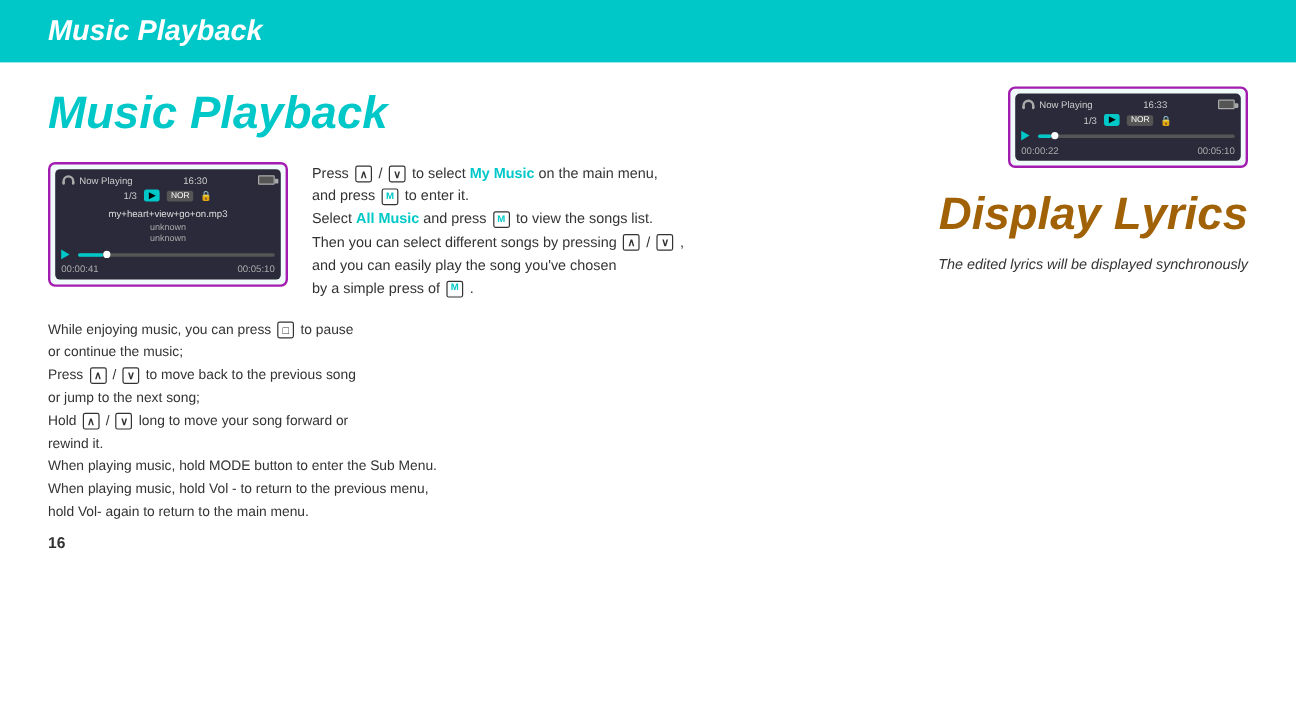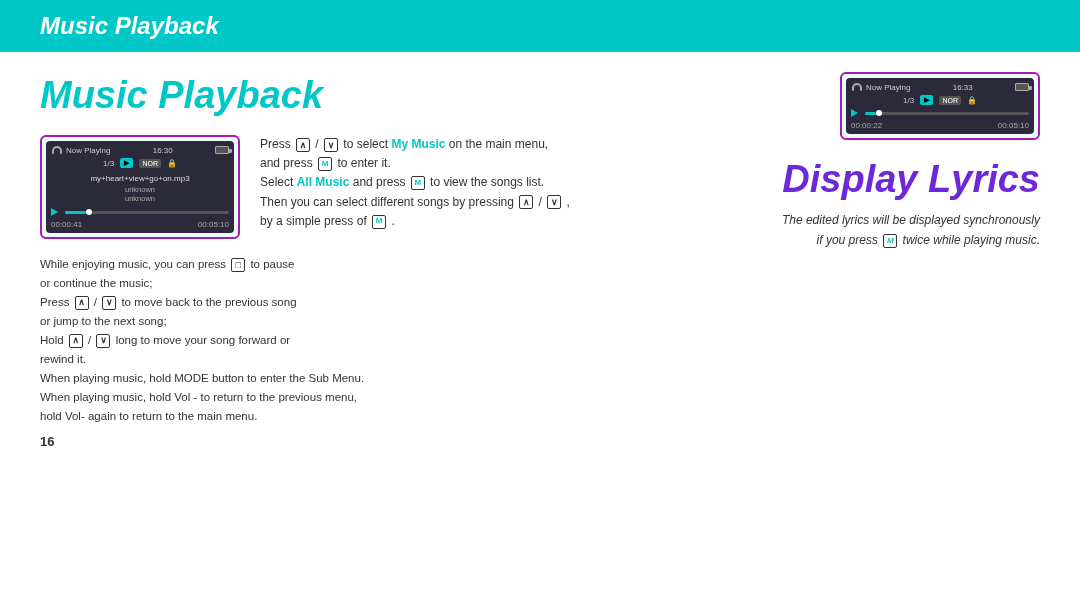--- a/index.html
+++ b/index.html
@@ -257,21 +257,21 @@
     }
 
     .right-top {
       display: flex;
       justify-content: flex-end;
       margin-top: 10px;
       margin-bottom: 10px;
     }
 
     .display-lyrics-title {
-      color: #6d28d9;
+      color: #a16207;
       font-size: 38px;
       font-style: italic;
       font-weight: bold;
       text-align: right;
       margin-top: 8px;
     }
 
     .lyrics-description {
       font-size: 12px;
       color: #333;
@@ -371,20 +371,23 @@
         </div>
         <div>
           Select <span class="highlight-teal">All Music</span> and press <span class="key-icon-m">M</span> to view the songs list.
         </div>
         <div>
           Then you can select different songs by pressing
           <span class="key-icon">∧</span>
           /
           <span class="key-icon">∨</span>
           ,
+        </div>
+        <div>
+          and you can easily play the song you've chosen
         </div>
         <div>
           by a simple press of <span class="key-icon-m">M</span> .
         </div>
       </div>
     </div>
 
     <div class="bottom-text">
       <div>While enjoying music, you can press <span class="key-icon">□</span> to pause</div>
       <div>or continue the music;</div>
@@ -437,21 +440,16 @@
             <span>00:05:10</span>
           </div>
         </div>
       </div>
     </div>
 
     <div class="display-lyrics-title">Display Lyrics</div>
 
     <div class="lyrics-description">
       <div>The edited lyrics will be displayed synchronously</div>
-      <div>
-        <span>if you press</span>
-        <span class="key-icon-m">M</span>
-        <span>twice while playing music.</span>
-      </div>
     </div>
 
   </div>
 </div>
 
 </body></html>

